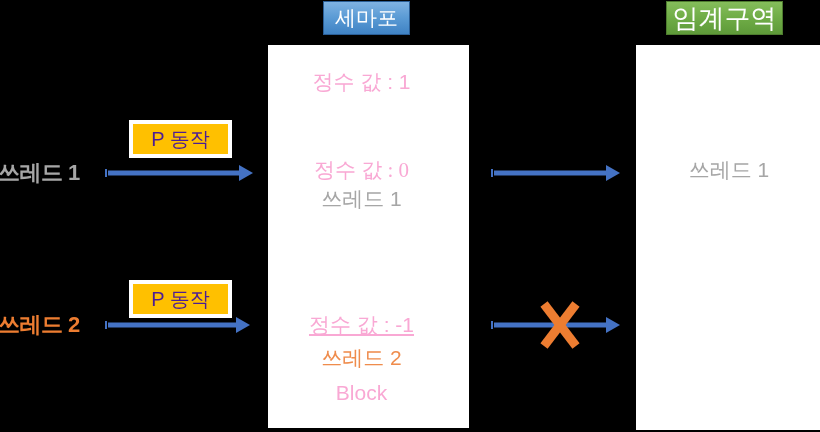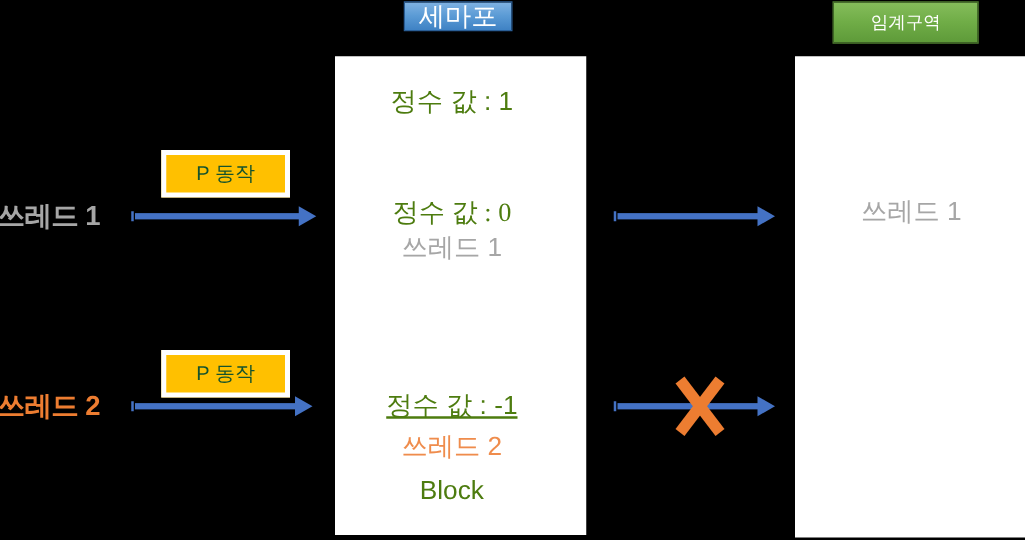--- a/index.html
+++ b/index.html
@@ -22,31 +22,31 @@
     display: flex;
     align-items: center;
     justify-content: center;
     color: #ffffff;
     font-size: 21px;
     letter-spacing: 0px;
     box-sizing: border-box;
     white-space: nowrap;
   }
   .hdr-blue {
-    left: 323px; top: 1px; width: 87px; height: 24px;
+    left: 323px; top: 1px; width: 87px; height: 34px;
     background: linear-gradient(to bottom, #7fb2e2 0%, #5b9bd5 48%, #3f82c4 100%);
     border: 1px solid #2a5e96;
     box-shadow: 1px 1px 2px rgba(0,0,0,0.45);
   }
   .hdr-green {
     left: 666px; top: 1px; width: 117px; height: 34px;
     background: linear-gradient(to bottom, #85bd5b 0%, #70ad47 48%, #5e9a39 100%);
     border: 1px solid #4e7c2f;
     box-shadow: 1px 1px 2px rgba(0,0,0,0.45);
-    font-size: 14px;
+    font-size: 26px;
   }
 
   
   .panel {
     background: #ffffff;
   }
   .panel-semaphore { left: 268px; top: 45px; width: 201px; height: 383px; }
   .panel-critical  { left: 636px; top: 45px; width: 186px; height: 385px; }
 
   
@@ -54,21 +54,21 @@
     width: 201px;
     text-align: center;
     font-size: 21px;
     line-height: 28px;
     white-space: nowrap;
     left: 268px;
     transform: translateX(-7px);
   }
   .ptext.gray   { color: #a6a6a6; }
   .ptext.orange { color: #ef8c4c; }
-  .ptext.black  { color: #4d7c0f; }
+  .ptext.black  { color: #f9a8d4; }
 
   .ctext {
     left: 636px;
     width: 186px;
     text-align: center;
     font-size: 21px;
     line-height: 28px;
     color: #a6a6a6;
     white-space: nowrap;
   }
@@ -87,22 +87,22 @@
   
   .opbox {
     width: 103px;
     height: 38px;
     box-sizing: border-box;
     background: #ffc000;
     border: 4px solid #ffffff;
     display: flex;
     align-items: center;
     justify-content: center;
-    color: #14532d;
-    font-size: 16px;
+    color: #4c1d95;
+    font-size: 20px;
     white-space: nowrap;
   }
   .opbox-1 { left: 129px; top: 120px; }
   .opbox-2 { left: 129px; top: 280px; }
 
   
   .arrow { overflow: visible; }
   .xmark { left: 538px; top: 298px; }
 </style>
 </head>

